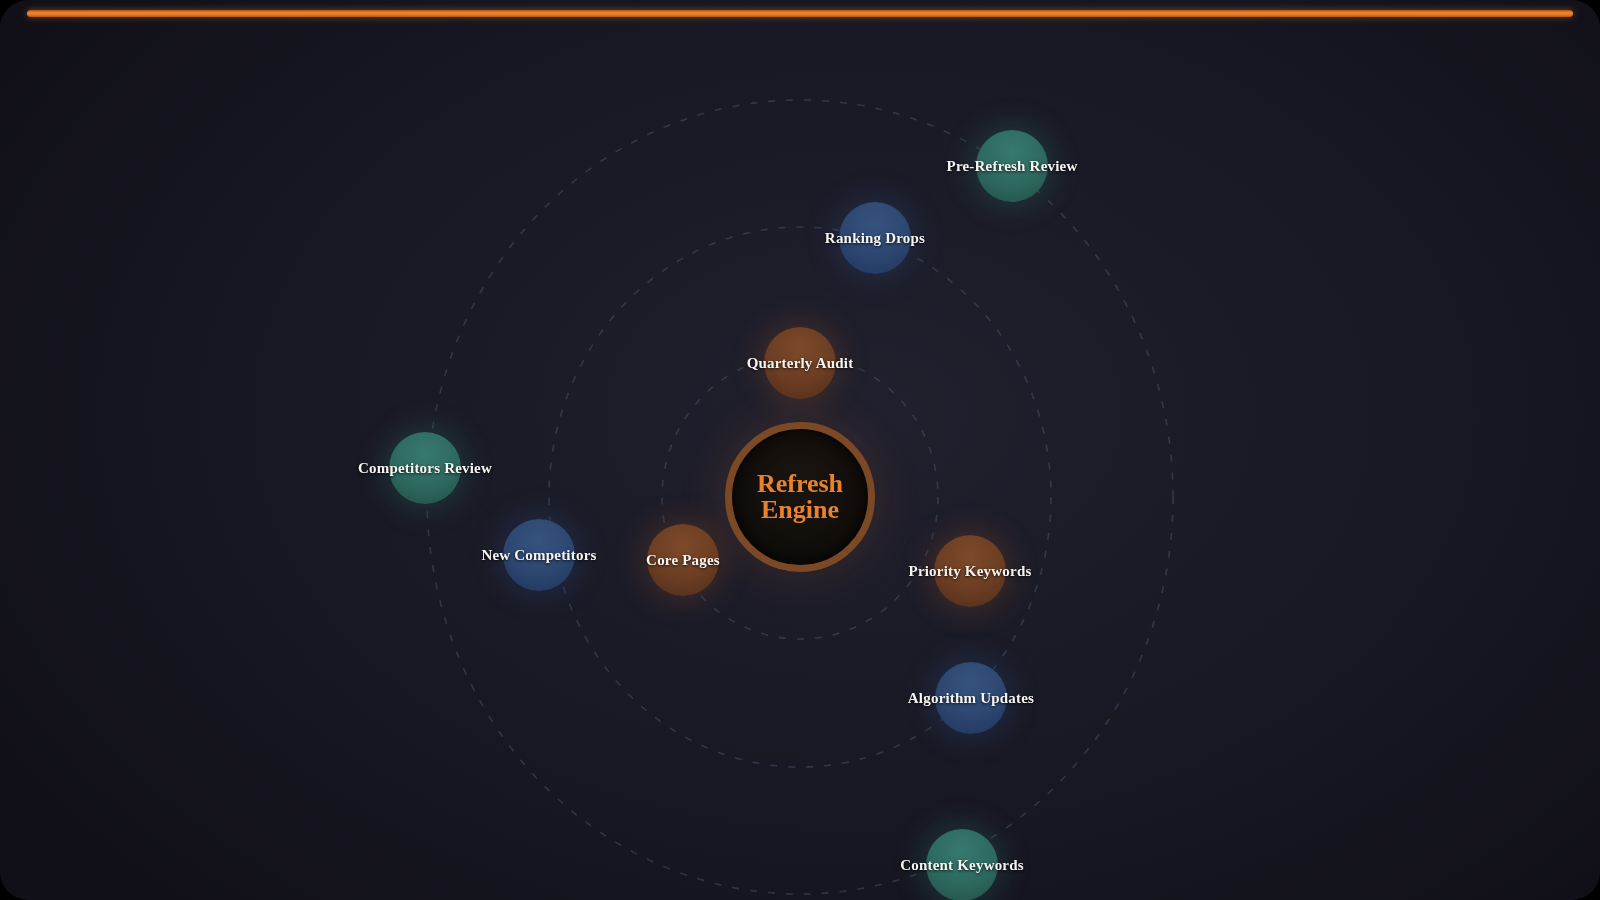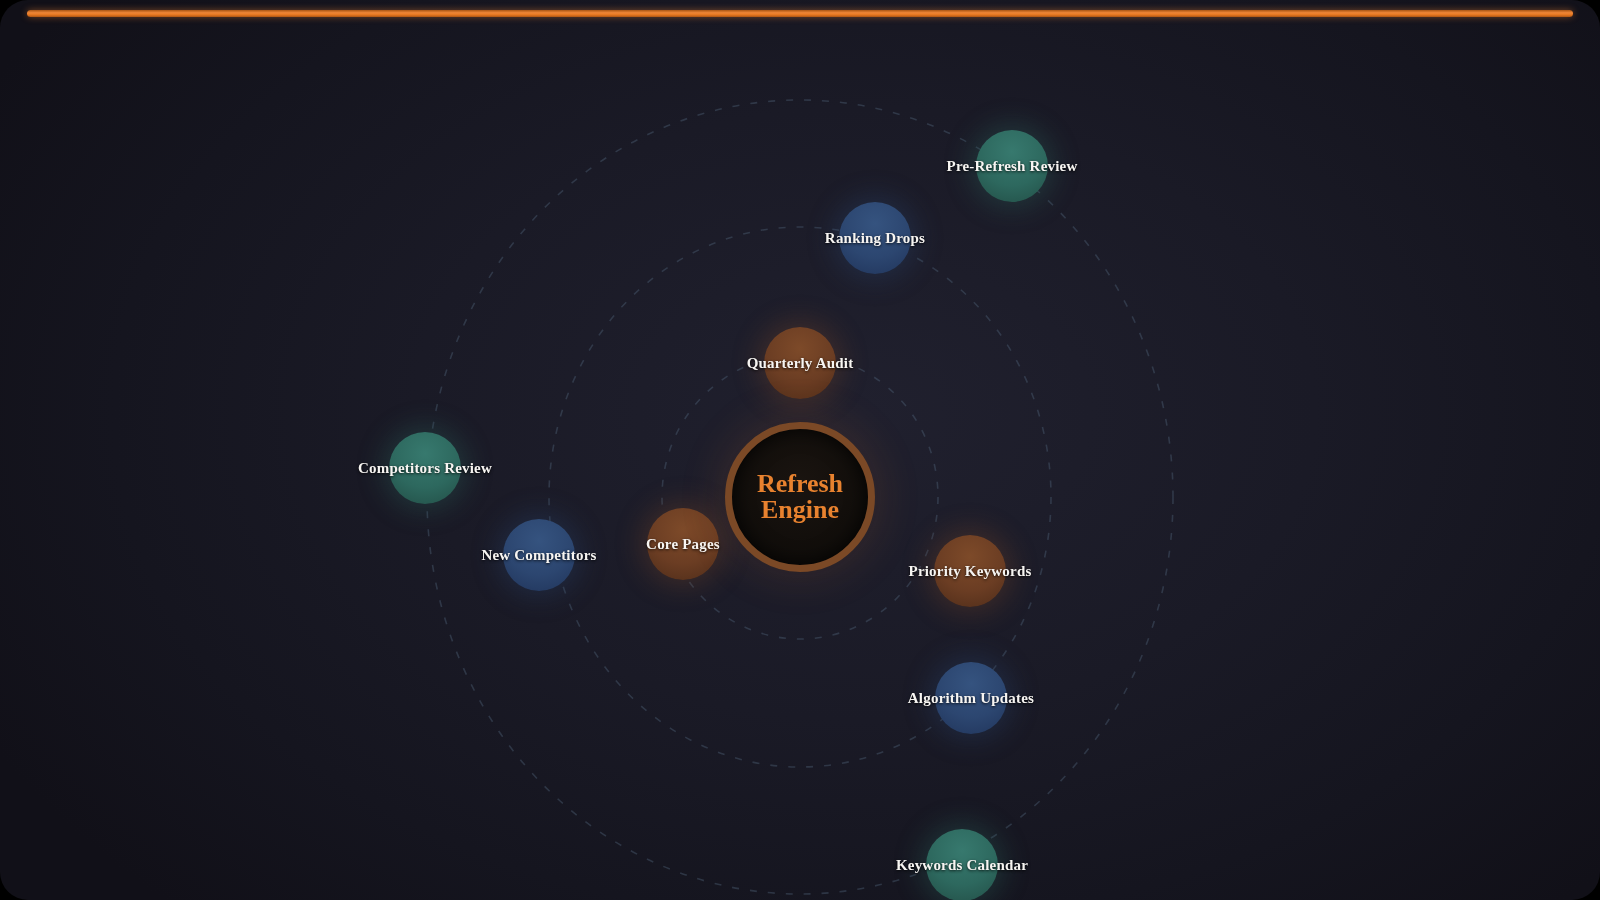--- a/index.html
+++ b/index.html
@@ -135,34 +135,34 @@
   </div>
 
   <div class="node teal" style="left: 425px; top: 468px;">
     <span class="node-label">Competitors Review</span>
   </div>
 
   <div class="node blue" style="left: 539px; top: 555px;">
     <span class="node-label">New Competitors</span>
   </div>
 
-  <div class="node rust" style="left: 683px; top: 544px;">
+  <div class="node rust" style="left: 683px; top: 560px;">
     <span class="node-label">Core Pages</span>
   </div>
 
   <div class="node rust" style="left: 970px; top: 571px;">
     <span class="node-label">Priority Keywords</span>
   </div>
 
   <div class="node blue" style="left: 971px; top: 698px;">
     <span class="node-label">Algorithm Updates</span>
   </div>
 
   <div class="node teal" style="left: 962px; top: 865px;">
-    <span class="node-label">Keywords Calendar</span>
+    <span class="node-label">Content Keywords</span>
   </div>
 </div>
 
   <div class="engine" id="engine-node" style="left: 800px; top: 497px;">
     <div class="engine-line">Refresh</div>
     <div class="engine-line">Engine</div>
   </div>
 
 </div>
 

